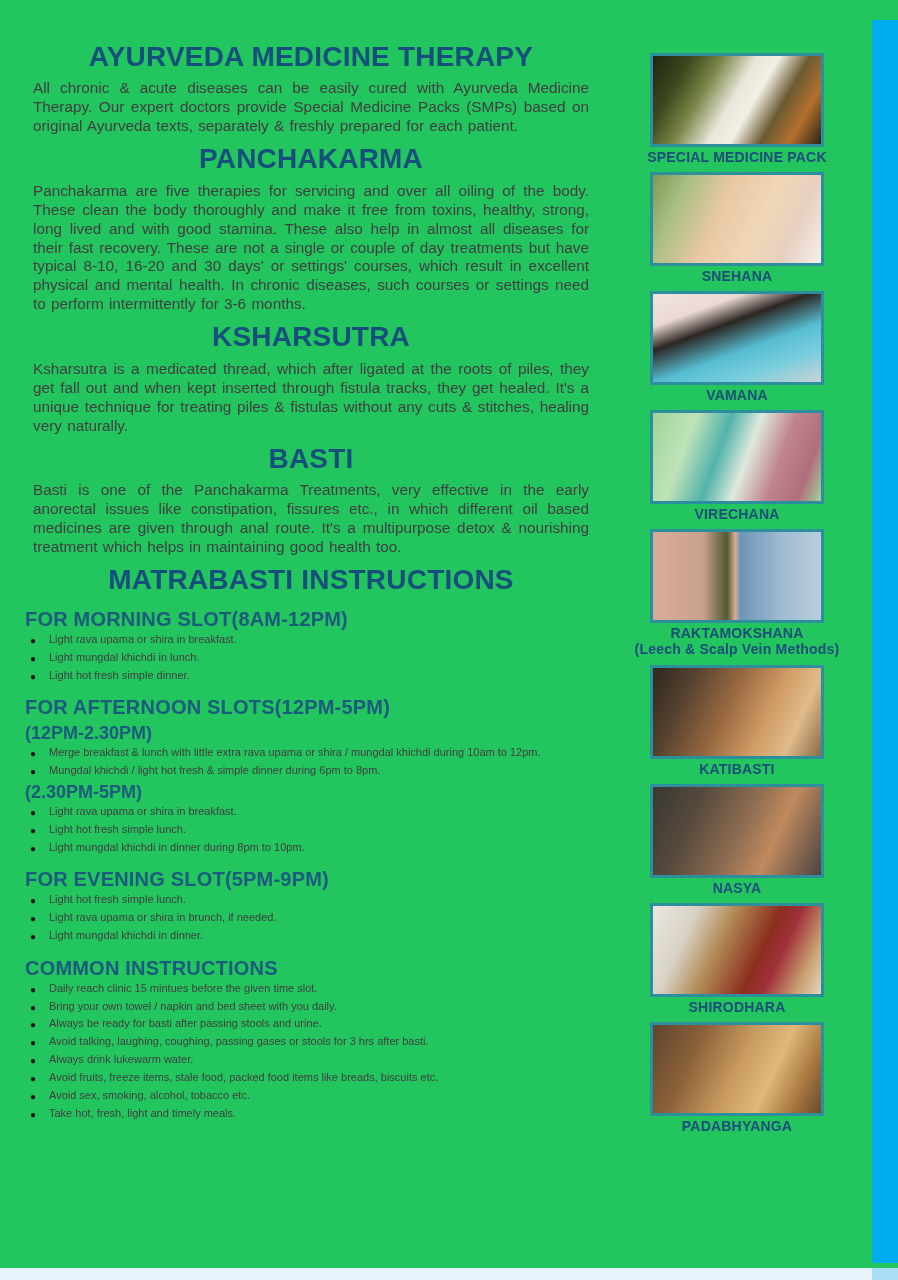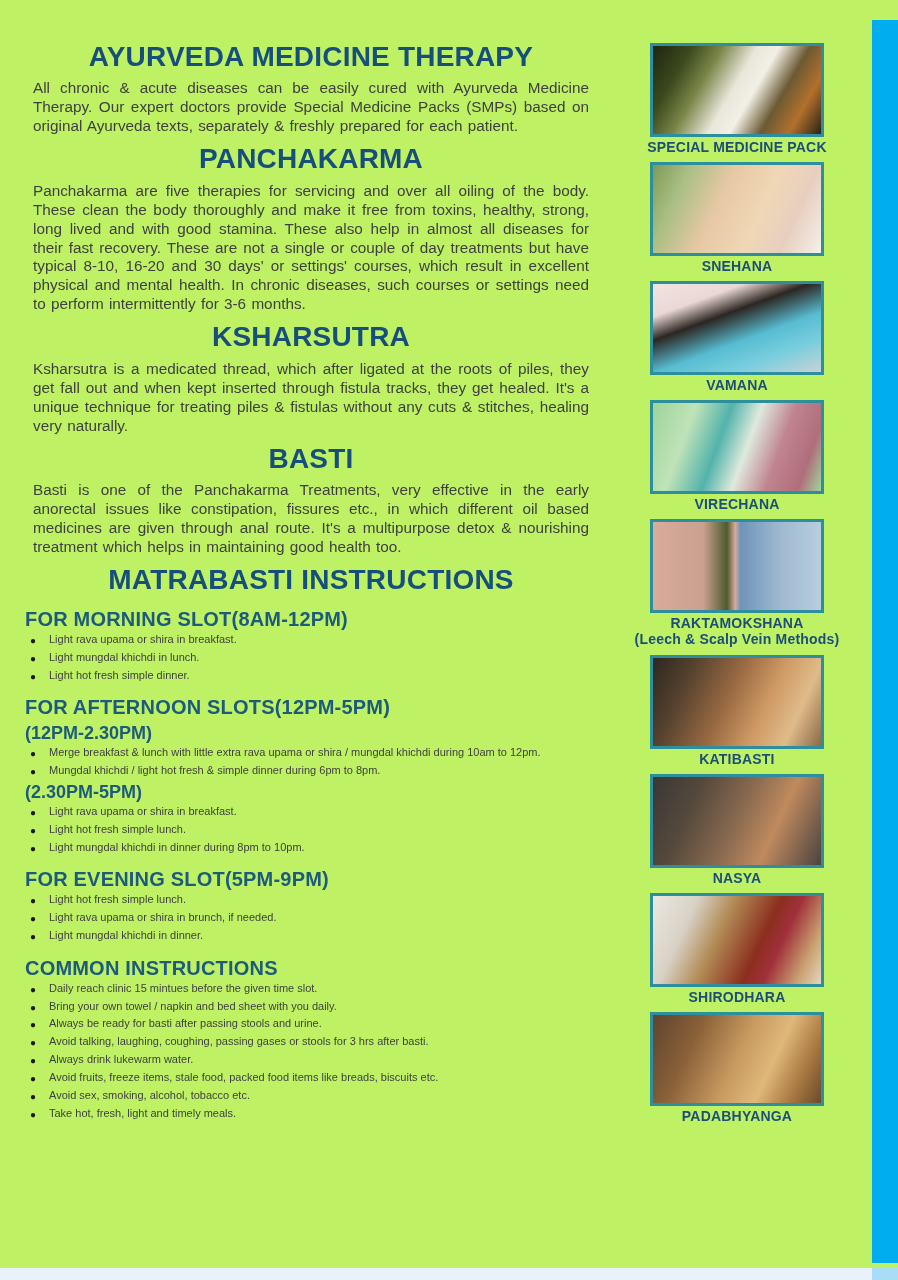--- a/index.html
+++ b/index.html
@@ -1,19 +1,19 @@
 <!DOCTYPE html>
 <html><head>
 <meta charset="utf-8">
 <style>
   html,body{margin:0;padding:0;background:#ffffff;}
   .page{
     position:relative;
     width:898px;height:1280px;
-    background:#bef264;
+    background:#22c55e;
     font-family:"Liberation Sans",sans-serif;
     overflow:hidden;
   }
   
   .accent-bar{
     position:absolute;
     left:872px;top:20px;width:26px;height:1243px;
     background:#00aeef;
   }
   
@@ -64,21 +64,21 @@
     margin:0 0 4.5px;color:#3f3f3f;
   }
   .content li::before{
     content:"●";
     position:absolute;left:-19px;top:2px;
     font-size:10px;color:#1a1a1a;
   }
   
   .sidebar{
     position:absolute;
-    left:650px;top:43px;width:174px;
+    left:650px;top:53px;width:174px;
   }
   .card{
     margin:0 0 7px;padding:0;
     text-align:center;
   }
   .photo{
     box-sizing:border-box;
     width:174px;height:94px;
     border:3px solid #2d8f9e;
     background:#cccccc;

